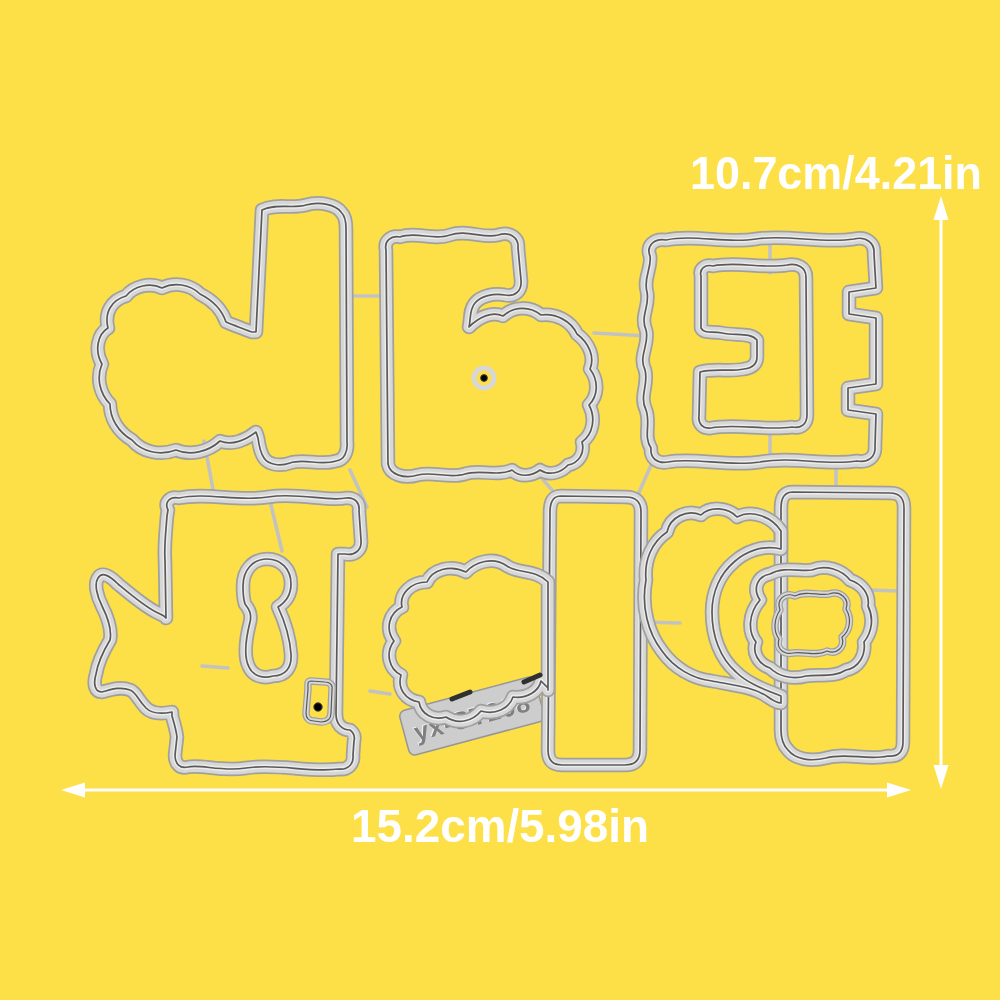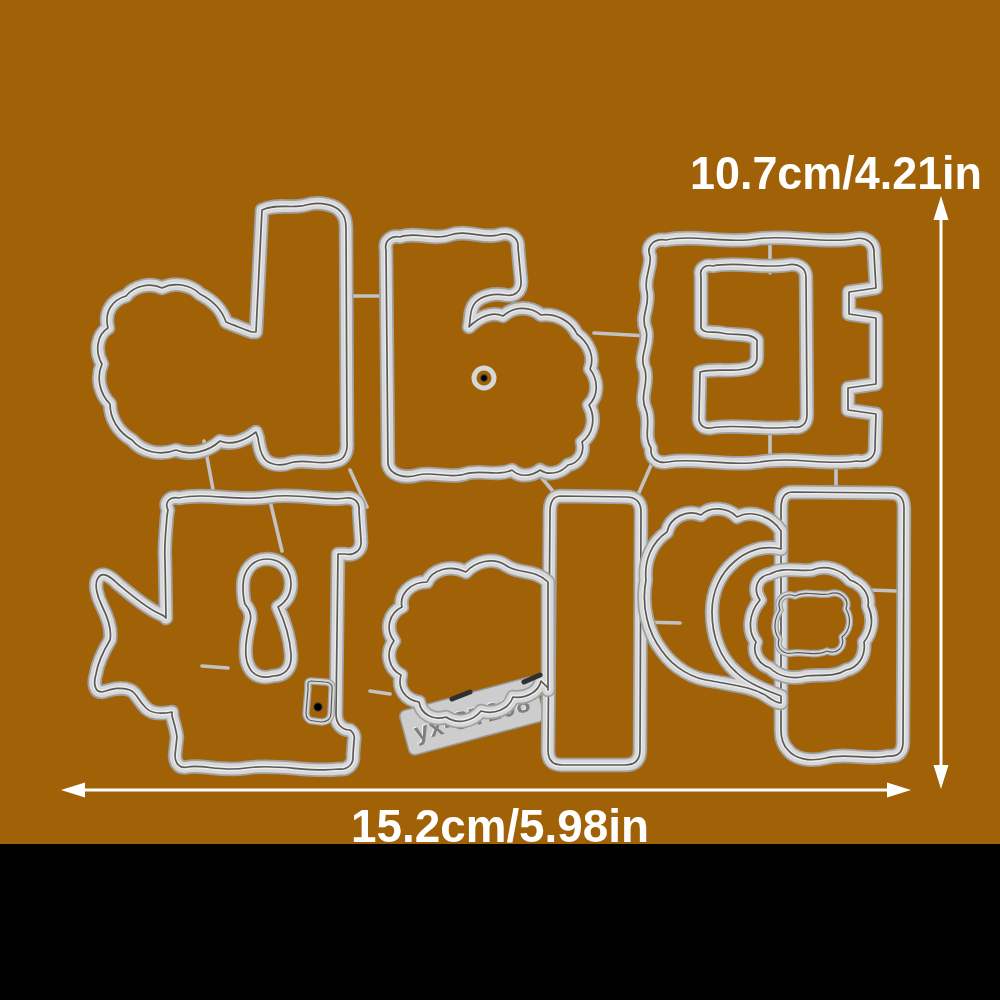--- a/index.html
+++ b/index.html
@@ -1,16 +1,16 @@
 <!DOCTYPE html>
 <html><head>
 <meta charset="utf-8">
 <style>
   html,body{margin:0;padding:0;background:#000;}
-  .stage{position:relative;width:1000px;height:844px;background:#a16207;overflow:hidden;}
+  .stage{position:relative;width:1000px;height:1000px;background:#fde047;overflow:hidden;}
   svg{display:block;width:1000px;height:1000px;}
   
   .edge  {stroke:#a0a0a0;stroke-width:14.5;fill:none;stroke-linejoin:round;stroke-linecap:round;}
   .strip {stroke:#d7d7d7;stroke-width:11;  fill:none;stroke-linejoin:round;stroke-linecap:round;}
   .hi    {stroke:#ededed;stroke-width:4.5; fill:none;stroke-linejoin:round;stroke-linecap:round;}
   .groove{stroke:#5a5a5a;stroke-width:1.7; fill:none;stroke-linejoin:round;stroke-linecap:round;}
   .edge-s  {stroke:#a0a0a0;stroke-width:7.5;fill:none;stroke-linejoin:round;stroke-linecap:round;}
   .strip-s {stroke:#d7d7d7;stroke-width:5;  fill:none;stroke-linejoin:round;stroke-linecap:round;}
   .groove-s{stroke:#5a5a5a;stroke-width:1.2;fill:none;stroke-linejoin:round;stroke-linecap:round;}
   .sprue {stroke:#c2c2c2;stroke-width:3.6;fill:none;stroke-linecap:round;}

